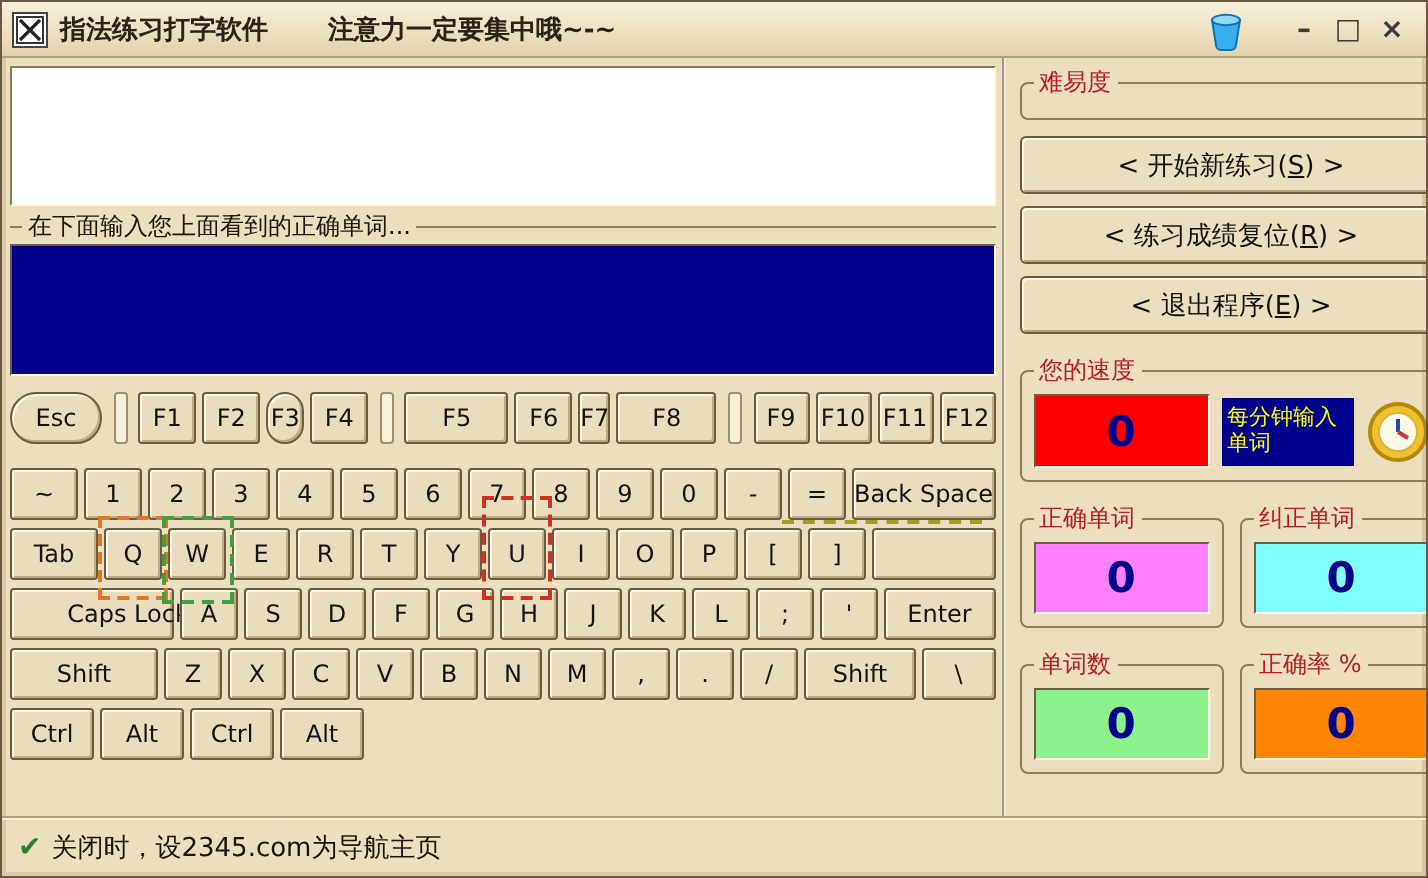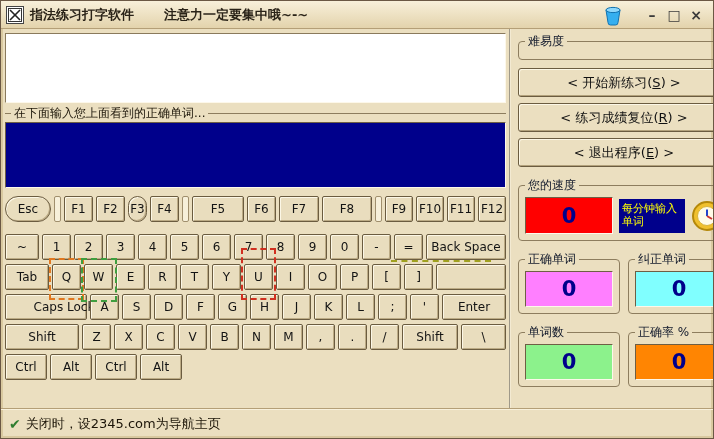--- a/index.html
+++ b/index.html
@@ -66,21 +66,21 @@
   .zone-orange { left: 44px; top: 62px; width: 35px; height: 42px; }
   .zone-green  { left: 76px; top: 62px; width: 36px; height: 44px; }
   .zone-red    { left: 236px; top: 52px; width: 35px; height: 52px; }
   .zone-olive  { left: 386px; top: 64px; width: 100px; height: 0; border-width: 2px 0 0 0; }
   
   .right-panel {
     flex: 0 0 217px; padding: 4px 7px 0 7px;
     border-left: 2px groove #f3ead2; display: flex; flex-direction: column;
   }
   fieldset.gb { border: 1px solid #8d7d5e; border-radius: 4px; padding: 3px 6px 6px 6px; }
-  fieldset.gb legend { font-size: 12px; color: #0f172a; padding: 0 3px; }
+  fieldset.gb legend { font-size: 12px; color: #b91c1c; padding: 0 3px; }
   .difficulty .radios { display: flex; justify-content: space-between; padding: 1px 2px 2px 2px; }
   .radio { display: inline-flex; align-items: center; gap: 3px; font-size: 12px; cursor: pointer; }
   .radio-circle { width: 11px; height: 11px; border-radius: 50%; background: #fff;
     border: 1px solid #555; display: inline-flex; align-items: center; justify-content: center; }
   .radio-circle.selected::after { content: ""; width: 5px; height: 5px; border-radius: 50%; background: #222; }
   .actions { margin-top: 8px; display: flex; flex-direction: column; gap: 6px; }
   .btn {
     height: 29px; background: #ebdfc0;
     border: 1px solid #6b5c40; border-radius: 3px;
     box-shadow: inset 1px 1px 0 #fcf7e6, inset -1px -1px 0 #b3a27c;
@@ -155,21 +155,21 @@
       <div class="kb-row" style="margin-bottom: 8px;">
             <div class="kb-key" style="width: 46px; border-radius: 13px;">Esc</div>
             <div class="kb-sep"></div>
             <div class="kb-key" style="width: 29px;">F1</div>
             <div class="kb-key" style="width: 29px;">F2</div>
             <div class="kb-key" style="width: 19px; border-radius: 10px;">F3</div>
             <div class="kb-key" style="width: 29px;">F4</div>
             <div class="kb-sep"></div>
             <div class="kb-key" style="width: 52px;">F5</div>
             <div class="kb-key" style="width: 29px;">F6</div>
-            <div class="kb-key" style="width: 40px;">F7</div>
+            <div class="kb-key" style="width: 16px;">F7</div>
             <div class="kb-key" style="width: 50px;">F8</div>
             <div class="kb-sep"></div>
             <div class="kb-key" style="width: 28px;">F9</div>
             <div class="kb-key" style="width: 28px;">F10</div>
             <div class="kb-key" style="width: 28px;">F11</div>
             <div class="kb-key" style="width: 28px;">F12</div>
           </div>
           <div class="kb-row">
             <div class="kb-key" style="width: 34px;">~</div>
             <div class="kb-key" style="width: 29px;">1</div>

